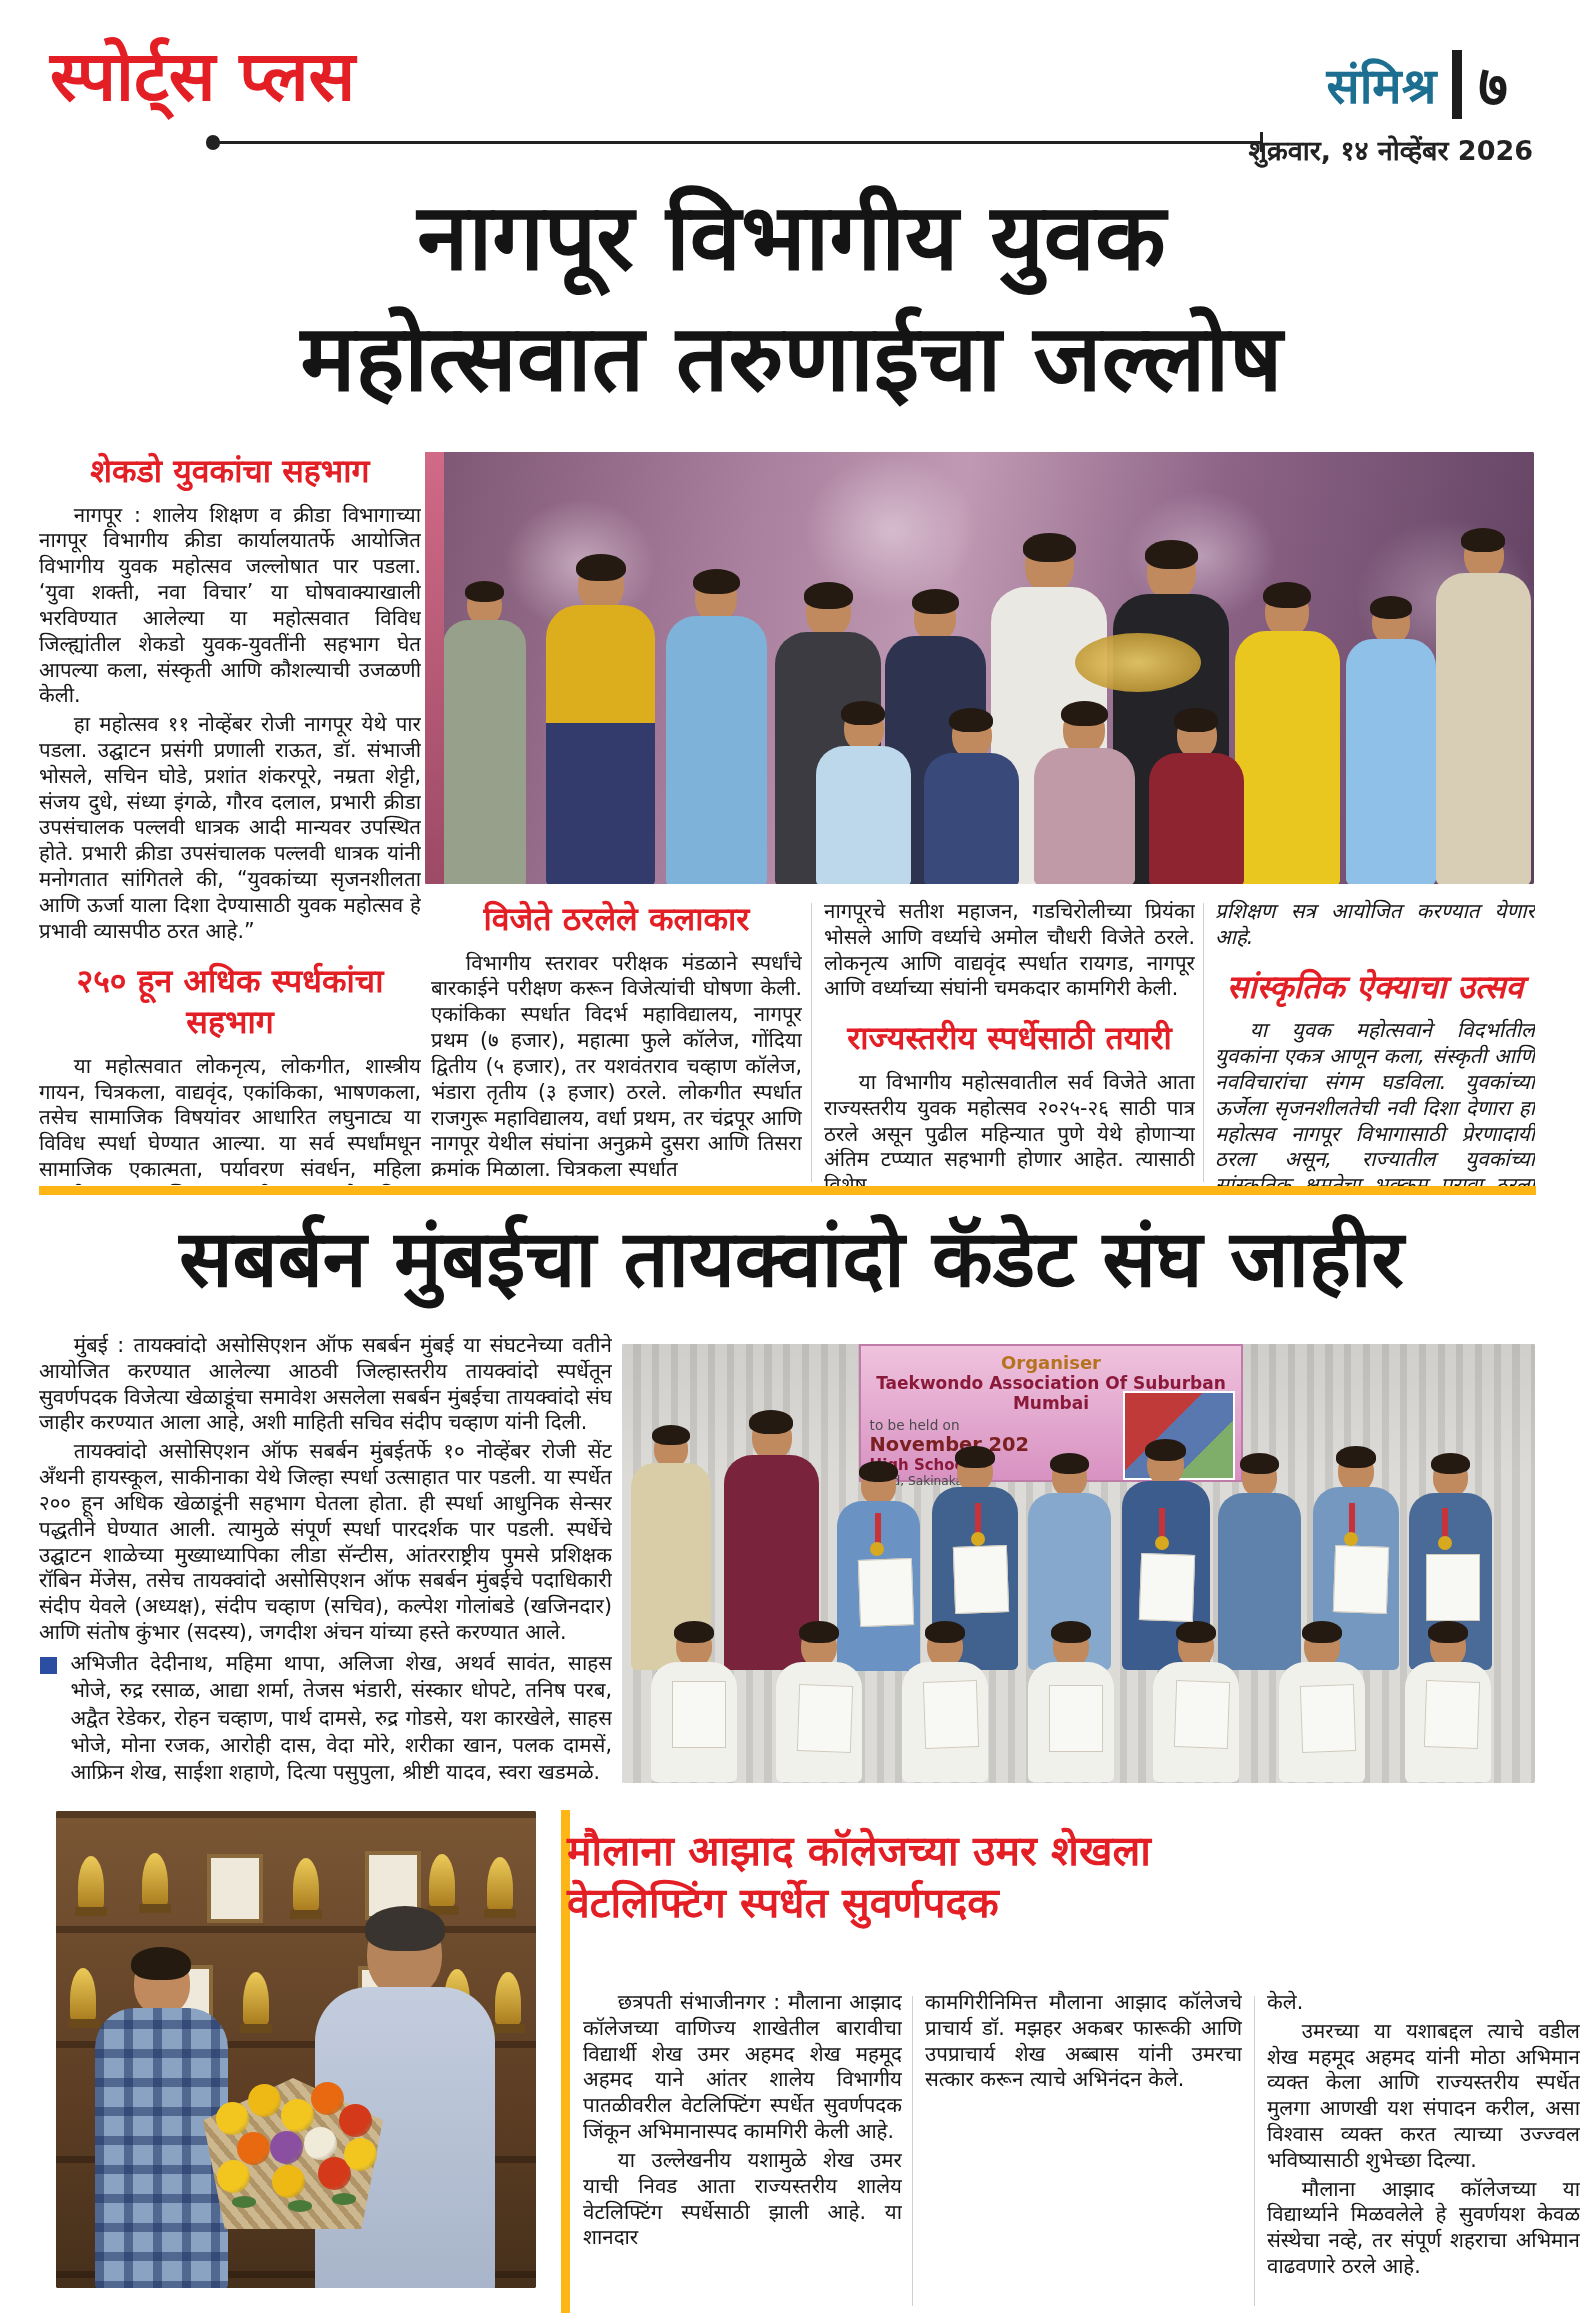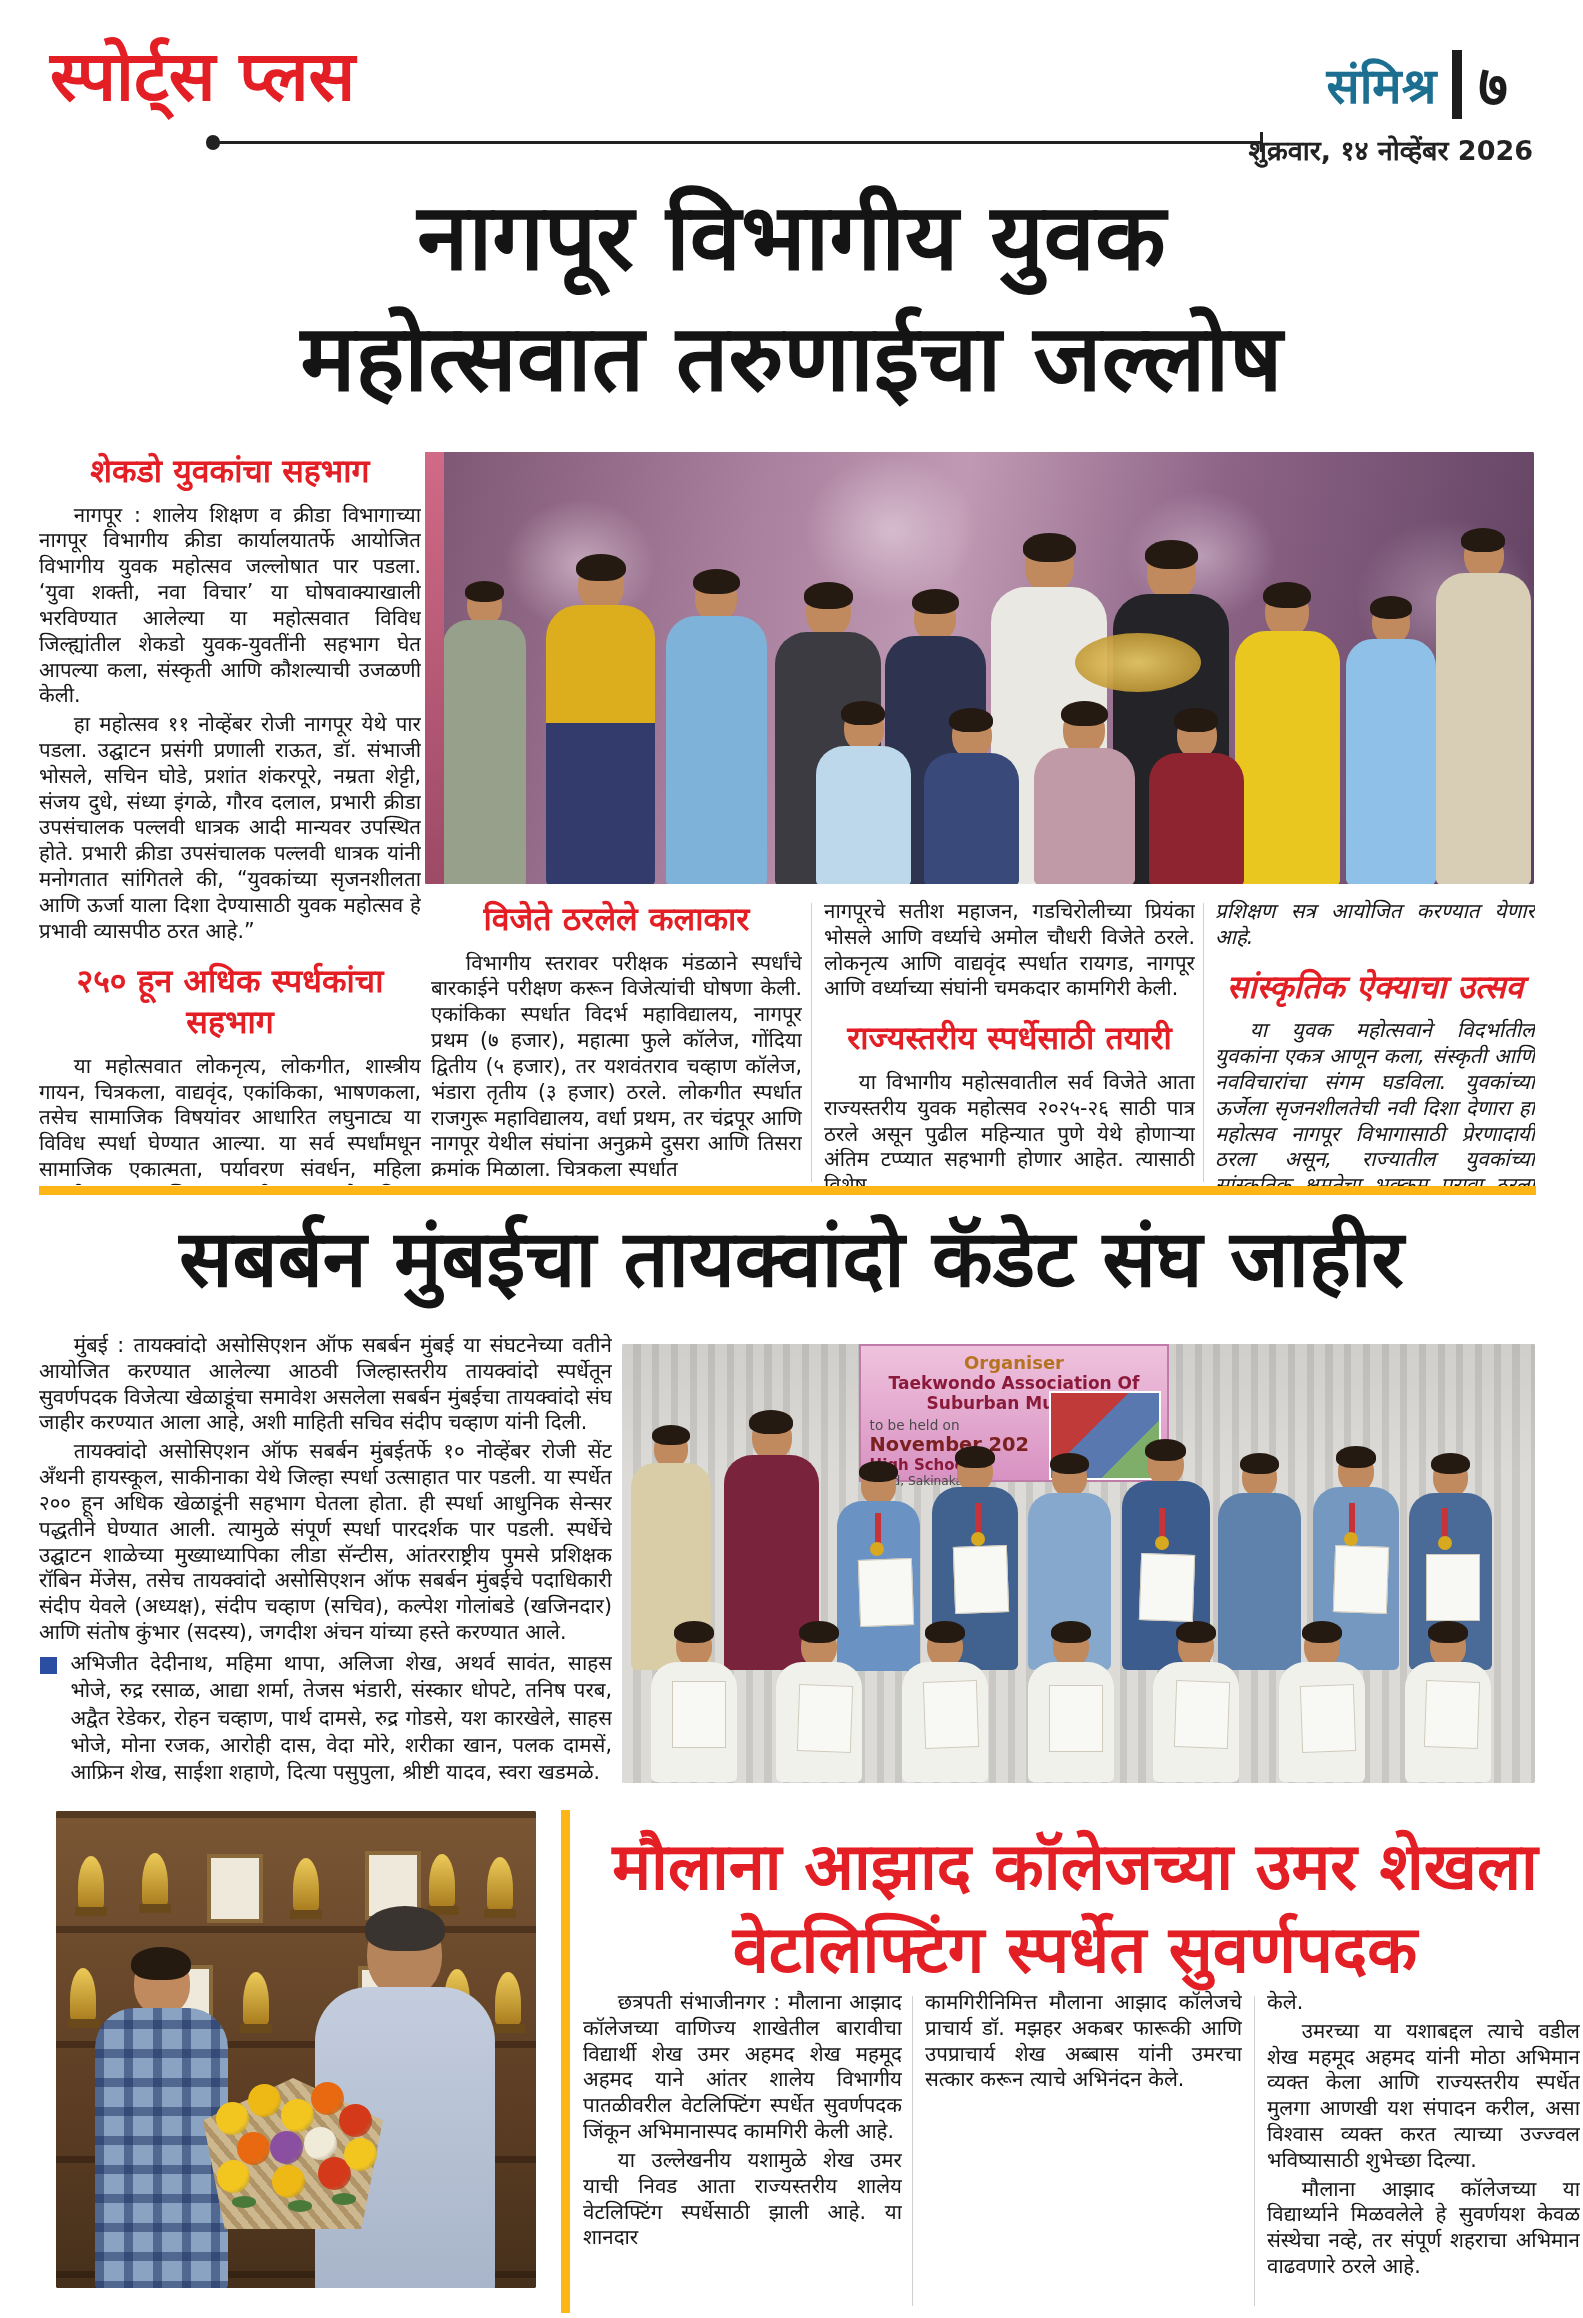--- a/index.html
+++ b/index.html
@@ -17,22 +17,22 @@
   .section-bar{width:10px;height:69px;background:#1c1c1c;}
   .page-num{font-size:57px;font-weight:800;color:#1c1c1c;}
   .issue-date{right:50px;top:131px;font-size:27px;font-weight:700;color:#222;white-space:nowrap;}
 
   
   .a1-headline{left:0;top:177px;width:1583px;text-align:center;font-weight:800;color:#141414;
                font-size:92px;line-height:1.32;}
   .a1-headline div{white-space:nowrap;}
   .a2-headline{left:0;top:1212px;width:1583px;text-align:center;font-weight:800;color:#141414;
                font-size:79px;line-height:1.2;white-space:nowrap;}
-  .a3-headline{left:567px;top:1825px;width:1016px;text-align:center;font-weight:800;color:#e31e24;
-               font-size:65px;line-height:1.28;}
+  .a3-headline{left:567px;top:1825px;width:1016px;font-weight:800;color:#e31e24;
+               font-size:41px;line-height:1.28;}
   .a3-headline div{white-space:nowrap;}
 
   
   .col{overflow:hidden;}
   .body-p{margin:0 0 2.9px 0;text-align:justify;text-indent:1.7em;font-size:20.5px;line-height:1.26;color:#161616;}
   .subhead{color:#e31e24;text-align:center;font-weight:800;font-size:32px;line-height:1.3;margin:16px 0 10px 0;}
   .subhead.first{margin-top:0;}
   .vsep{width:1.4px;background:#cfcfcf;}
   .hr-orange{background:#fdb615;}
   .vl-orange{background:#fdb615;}
@@ -49,21 +49,21 @@
      radial-gradient(108px 93px at 70% 24%, rgba(228,208,224,.5), transparent 70%),
      radial-gradient(129px 115px at 92% 34%, rgba(214,188,208,.45), transparent 70%),
      linear-gradient(100deg,#7c5672,#a87f9d 28%,#c09ab4 46%,#8d6486 68%,#5f4060);}
   #photo2{background:
      linear-gradient(180deg, rgba(0,0,0,.06), rgba(0,0,0,0) 30%),
      repeating-linear-gradient(90deg,#dcdbd7 0 11.5px,#c9c8c4 11.5px 18.7px),#d5d4d0;}
   #photo3{background:
      repeating-linear-gradient(180deg, rgba(25,12,4,.38) 0 7.2px, rgba(0,0,0,0) 7.2px 115px),
      linear-gradient(180deg,#7a5634,#5d3e24 60%,#46301b);}
 
-  .banner{position:absolute;left:237px;top:0;width:310px;height:138px;
+  .banner{position:absolute;left:237px;top:0;width:384px;height:138px;
           background:linear-gradient(180deg,#efc2dd,#d892c2);border:2.2px solid #b08;
           border-color:#c07ca8;box-sizing:border-box;padding:5.7px 8.6px;}
   .banner .l1{font-size:18px;font-weight:700;color:#b5731f;text-align:center;}
   .banner .l2{font-size:17px;font-weight:800;color:#8b1a3a;text-align:center;}
   .banner .l3{font-size:13.6px;color:#4a4a4a;margin-top:4.3px;}
   .banner .l4{font-size:19.4px;font-weight:800;color:#7a2020;}
   .banner .l5{font-size:15px;font-weight:700;color:#8b1a3a;}
   .banner .l6{font-size:12.2px;color:#4a4a4a;}
   .banner .collage{position:absolute;right:5.7px;top:45px;width:108px;height:85px;border:2.2px solid #fff;
           background:linear-gradient(135deg,#c03a3a 0 40%,#5a78b0 40% 70%,#7fae6a 70%);}

